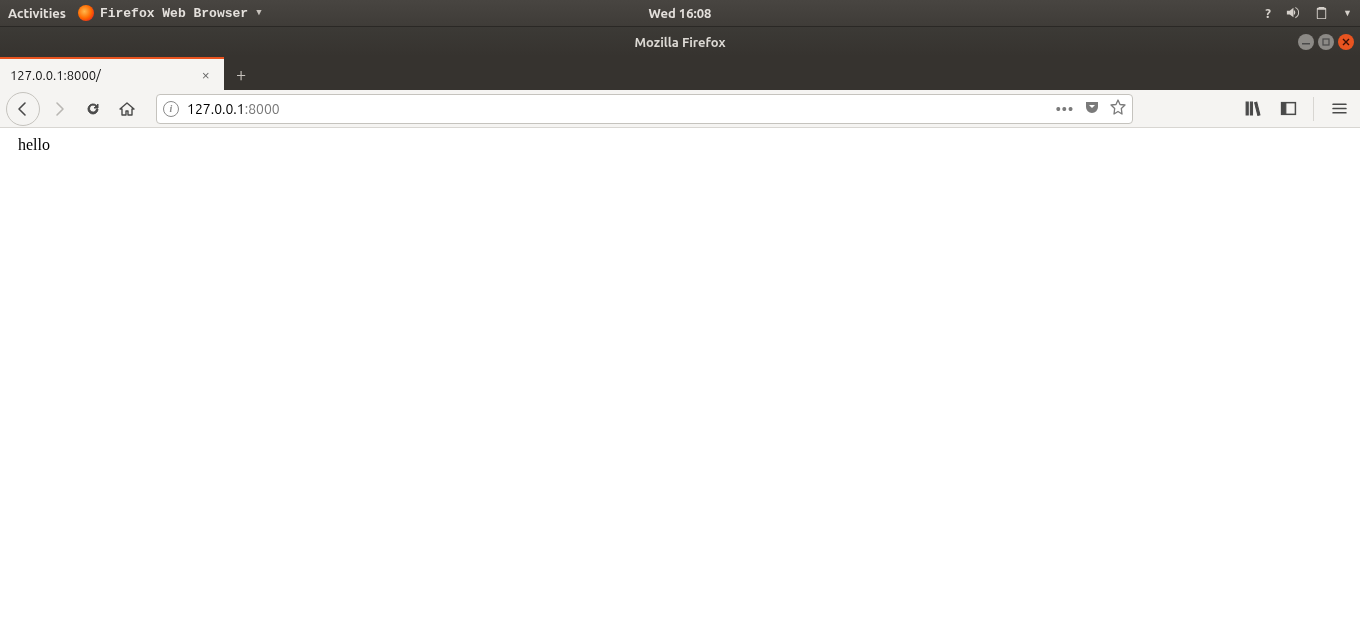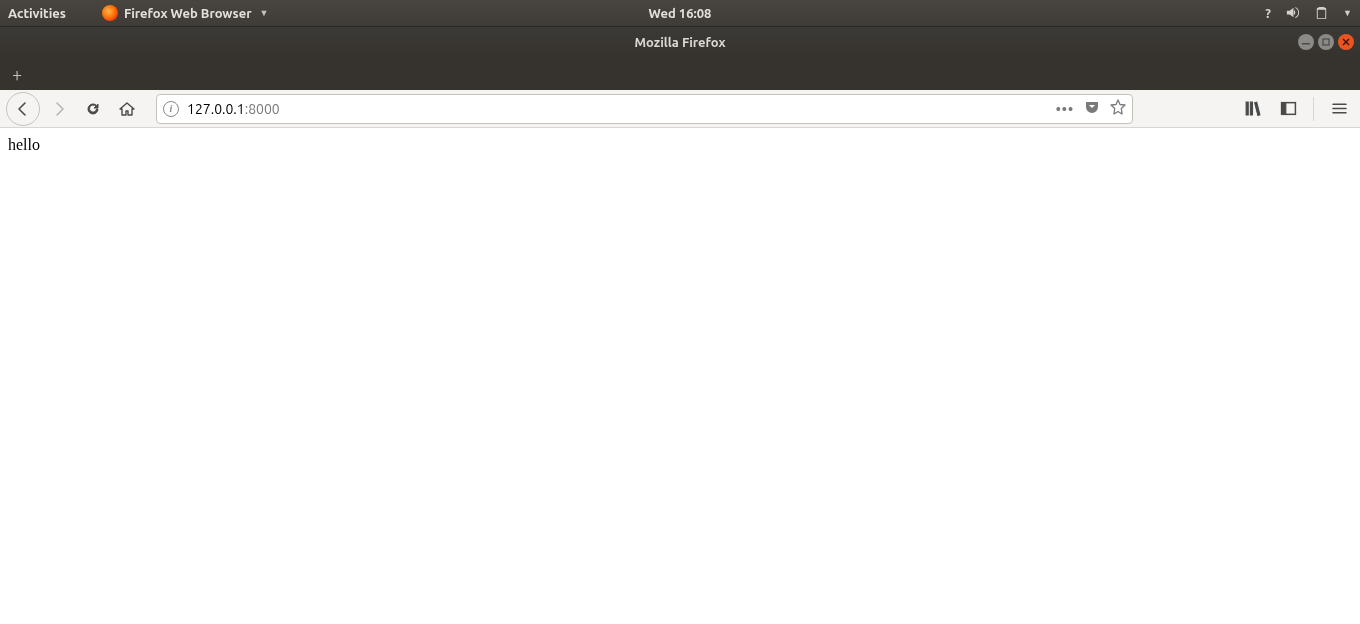--- a/index.html
+++ b/index.html
@@ -16,22 +16,22 @@
       height: 27px;
       background: linear-gradient(to bottom, #484541 0%, #3f3c38 100%);
       display: flex;
       align-items: center;
       color: #e4e0dc;
       font-size: 13px;
       font-weight: 600;
       padding: 0 8px;
       border-bottom: 1px solid #2a2825;
     }
-    .gnome-left { display: flex; align-items: center; gap: 30px; }
-    .gnome-app { display: flex; align-items: center; gap: 6px; padding: 2px 6px; }
+    .gnome-left { display: flex; align-items: center; gap: 6px; }
+    .gnome-app { display: flex; align-items: center; gap: 6px; padding: 2px 6px; font-family: Liberation Mono, monospace; }
     .ff-icon {
       width: 16px; height: 16px;
       background: radial-gradient(circle at 40% 40%, #ffb84d 0%, #ff6a00 50%, #e4002b 100%);
       border-radius: 50%;
     }
     .dropdown-tri { font-size: 9px; color: #c7c2bc; margin-left: 2px; }
     .gnome-center { position: absolute; left: 50%; transform: translateX(-50%); }
     .gnome-right { margin-left: auto; display: flex; align-items: center; gap: 14px; color: #d5d0ca; }
     .gnome-right svg { width: 15px; height: 15px; fill: #d5d0ca; }
     .gnome-right .tri { font-size: 9px; }
@@ -136,20 +136,21 @@
     .nav-right .nav-btn svg { width: 17px; height: 17px; }
     .nav-sep { width: 1px; height: 24px; background: #d8d6d2; margin: 0 4px; }
     
     
     .page {
       padding: 8px;
       font-family: "Times New Roman", serif;
       font-size: 16px;
       color: #000;
       background: #fff;
+      margin-left: 10px;
     }
   </style>
 </head>
 <body>
 
 <div class="gnome-bar">
   <div class="gnome-left">
     <div>Activities</div>
     <div class="gnome-app">
       <span class="ff-icon"></span>
@@ -189,20 +190,24 @@
     </div>
     <div class="win-btn win-close">
       <svg width="8" height="8" viewBox="0 0 8 8">
           <path d="M1 1l6 6M7 1L1 7" stroke="#3a1005" stroke-width="1.4"></path>
         </svg>
     </div>
   </div>
 </div>
 
 <div class="ff-tabbar">
+  <div class="ff-tab">
+    <span>127.0.0.1:8000/</span>
+    <span class="close">×</span>
+  </div>
   <div class="ff-newtab">+</div>
 </div>
 
 <div class="ff-nav">
   <div class="nav-btn back">
     <svg viewBox="0 0 16 16">
         <path d="M10 2L4 8l6 6" fill="none" stroke-width="1.6" stroke-linecap="round" stroke-linejoin="round"></path>
       </svg>
   </div>
   <div class="nav-btn disabled">

